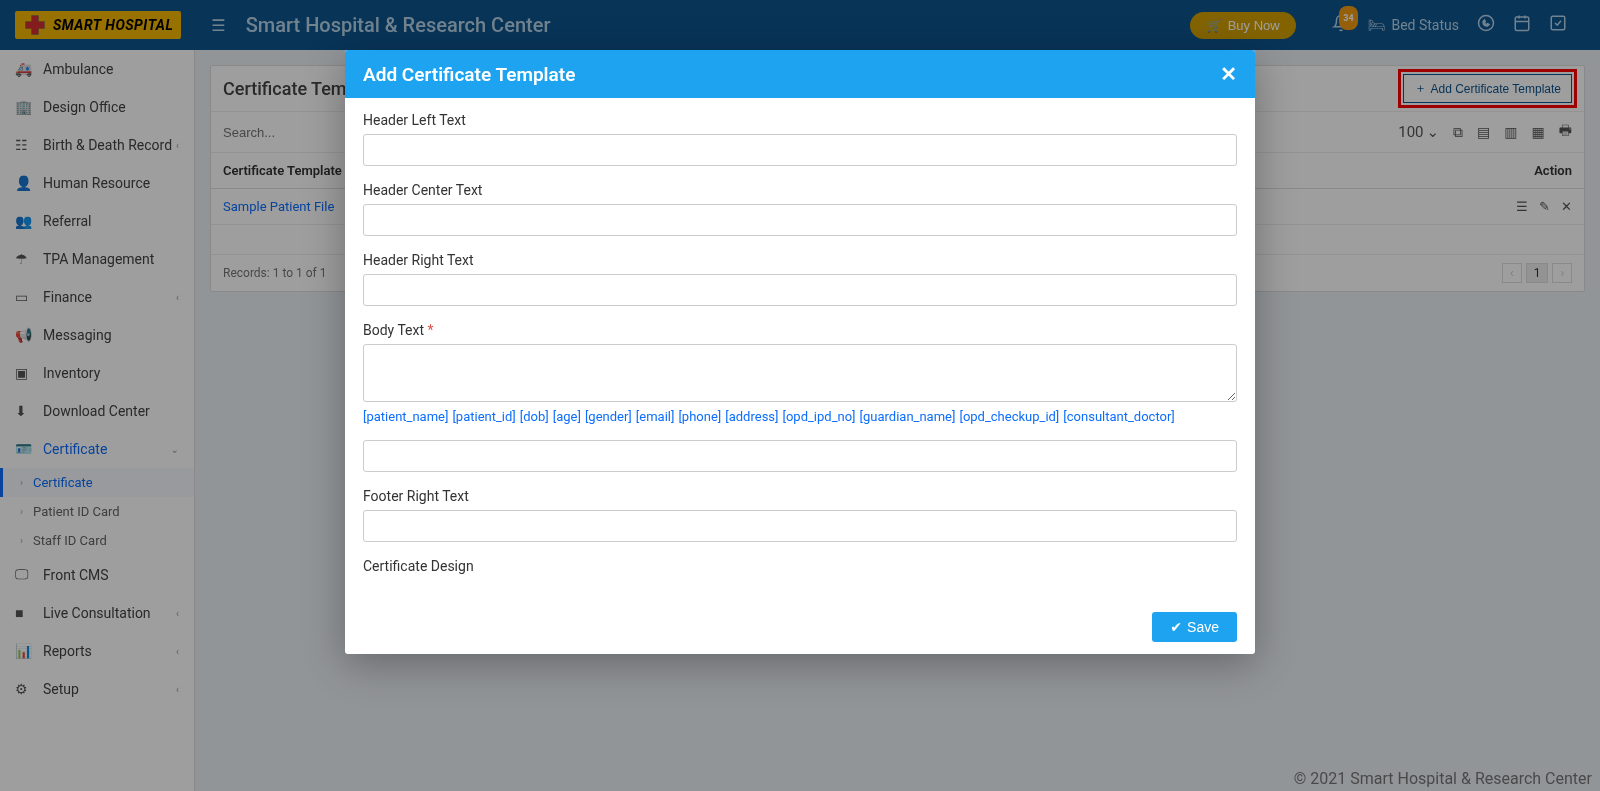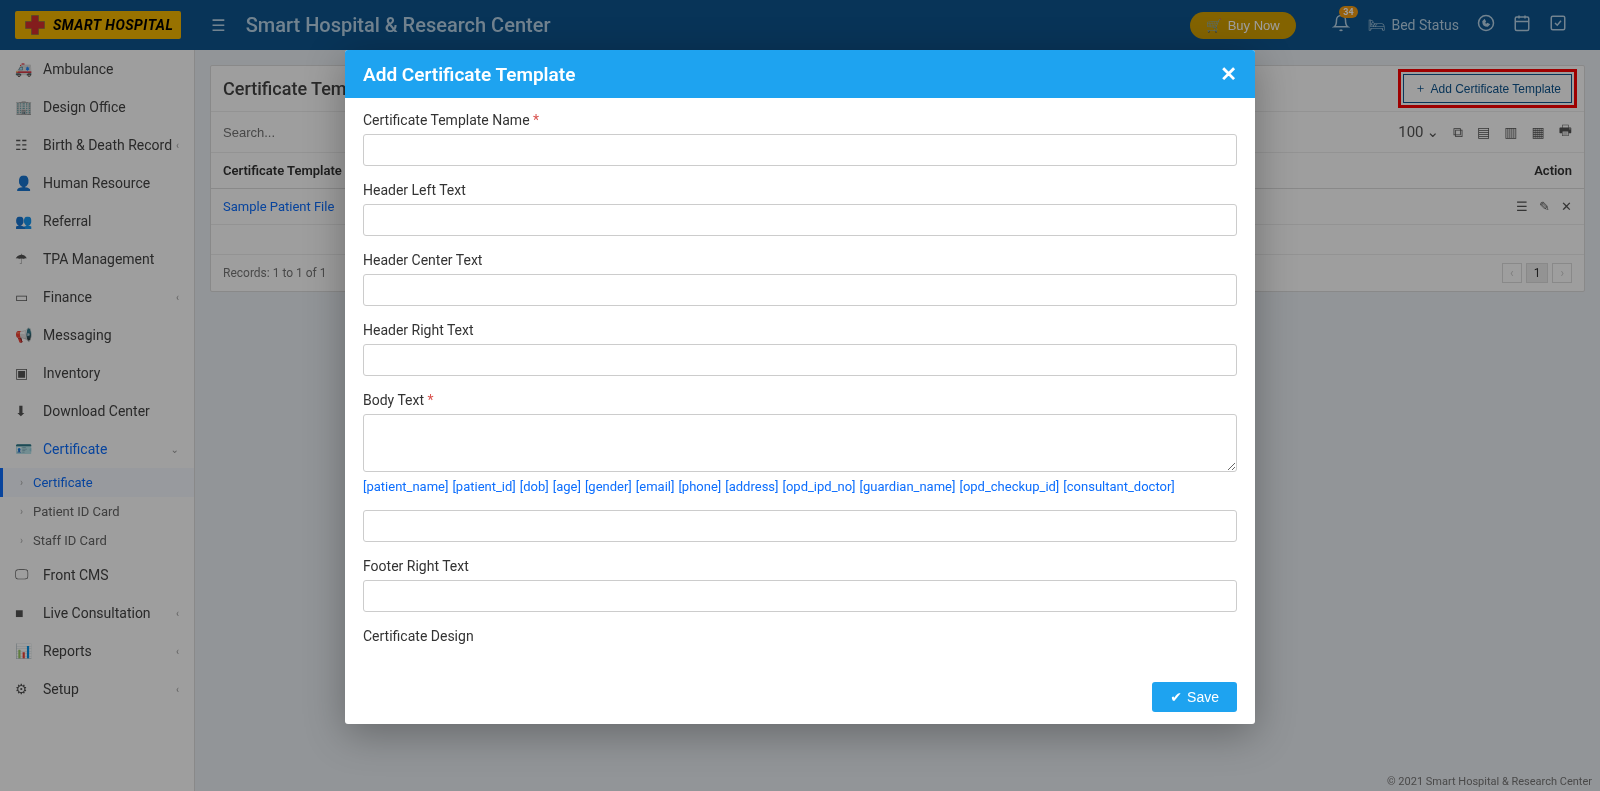--- a/index.html
+++ b/index.html
@@ -13,21 +13,21 @@
     .menu-toggle { color: #b8d4e8; margin-left: 30px; cursor: pointer; font-size: 16px; }
     .app-title { color: #b8d4e8; font-size: 20px; font-weight: 500; margin-left: 20px; }
     .header-right { margin-left: auto; display: flex; align-items: center; gap: 18px; }
     .buy-now-btn { background: #d4a100; color: #fff; border: none; padding: 6px 16px; border-radius: 18px; font-size: 13px; display: flex; align-items: center; gap: 5px; cursor: pointer; }
     .search-wrap { background: #fff; border-radius: 18px; padding: 5px 14px; display: flex; align-items: center; width: 200px; }
     .search-inp { border: none; outline: none; font-size: 13px; flex: 1; color: #555; }
     .search-btn { color: #666; cursor: pointer; }
     .hdr-icon { color: #b8d4e8; cursor: pointer; font-size: 16px; position: relative; }
     .flag { width: 22px; height: 14px; background: linear-gradient(#b22234 0 7.7%, #fff 7.7% 15.4%, #b22234 15.4% 23.1%, #fff 23.1% 30.8%, #b22234 30.8% 38.5%, #fff 38.5% 46.2%, #b22234 46.2% 53.9%, #fff 53.9% 61.6%, #b22234 61.6% 69.3%, #fff 69.3% 77%, #b22234 77% 84.7%, #fff 84.7% 92.4%, #b22234 92.4% 100%); position: relative; }
     .flag::before { content: ''; position: absolute; top: 0; left: 0; width: 40%; height: 54%; background: #3c3b6e; }
-    .bell-badge { position: absolute; top: -8px; right: -8px; background: #f39c12; color: #fff; font-size: 9px; padding: 1px 4px; border-radius: 8px; font-weight: bold; }
+    .bell-badge { position: absolute; top: -8px; right: -8px; background: #f39c12; color: #fff; font-size: 9px; padding: 7px 4px; border-radius: 8px; font-weight: bold; }
     .bed-status { display: flex; align-items: center; gap: 6px; color: #b8d4e8; cursor: pointer; }
     .avatar { width: 24px; height: 24px; border-radius: 50%; background: radial-gradient(circle at 50% 35%, #f4c9a8 30%, #8d6e4d 31%); }
 
     
     .sidebar { position: absolute; top: 50px; left: 0; width: 195px; bottom: 0; background: #fff; border-right: 1px solid #ddd; z-index: 5; overflow-y: auto; }
     .side-item { display: flex; align-items: center; padding: 11px 15px; color: #444; cursor: pointer; font-size: 14px; }
     .side-item .side-icon { width: 20px; margin-right: 8px; color: #555; font-size: 14px; }
     .side-item .chev { margin-left: auto; color: #999; font-size: 10px; }
     .side-item.active { color: #0d6efd; }
     .side-sub { }
@@ -54,21 +54,21 @@
     td.link { color: #0d6efd; cursor: pointer; }
     .row-acts { text-align: right; color: #555; }
     .row-acts span { margin-left: 8px; cursor: pointer; }
     .card-ftr { display: flex; align-items: center; padding: 8px 12px; font-size: 12px; color: #777; }
     .pager { margin-left: auto; display: flex; align-items: center; gap: 4px; }
     .pg-btn { padding: 2px 7px; border: 1px solid #ddd; color: #888; cursor: pointer; font-size: 12px; }
     .pg-btn.dis { color: #ccc; }
     .pg-btn.cur { background: #eee; color: #333; }
 
     
-    .page-ftr { position: absolute; bottom: 0; right: 0; font-size: 11px; color: #777; padding: 3px 8px; }
+    .page-ftr { position: absolute; bottom: 0; right: 0; font-size: 16px; color: #777; padding: 3px 8px; }
 
     
     .overlay { position: absolute; inset: 0; background: rgba(0,0,0,0.38); z-index: 100; }
     .modal { position: absolute; top: 50px; left: 50%; transform: translateX(-50%); width: 910px; background: #fff; z-index: 101; border-radius: 3px; display: flex; flex-direction: column; max-height: 730px; box-shadow: 0 10px 40px rgba(0,0,0,0.3); }
     .modal-hdr { background: #1ea3f0; color: #fff; padding: 12px 18px; display: flex; align-items: center; border-radius: 3px 3px 0 0; }
     .modal-title { font-size: 19px; font-weight: 600; }
     .modal-close { margin-left: auto; font-size: 20px; cursor: pointer; font-weight: bold; }
     .modal-body { padding: 14px 18px 10px 18px; overflow-y: auto; flex: 1; }
     .modal-body::-webkit-scrollbar { width: 10px; }
     .modal-body::-webkit-scrollbar-track { background: #f1f1f1; }
@@ -285,24 +285,20 @@
 <div class="page-ftr">© 2021 Smart Hospital &amp; Research Center</div>
 
 <div class="overlay"></div>
 <div class="modal">
   <div class="modal-hdr">
     <span class="modal-title">Add Certificate Template</span>
     <span class="modal-close i">✕</span>
   </div>
   <div class="modal-body">
     <div class="form-grp">
-      <label class="form-lbl"><span>Certificate Template Name</span> <span class="req">*</span></label>
-      <input class="form-ctrl" style="">
-    </div>
-    <div class="form-grp">
       <label class="form-lbl">Header Left Text</label>
       <input class="form-ctrl" style="">
     </div>
     <div class="form-grp">
       <label class="form-lbl">Header Center Text</label>
       <input class="form-ctrl" style="">
     </div>
     <div class="form-grp">
       <label class="form-lbl">Header Right Text</label>
       <input class="form-ctrl" style="">

